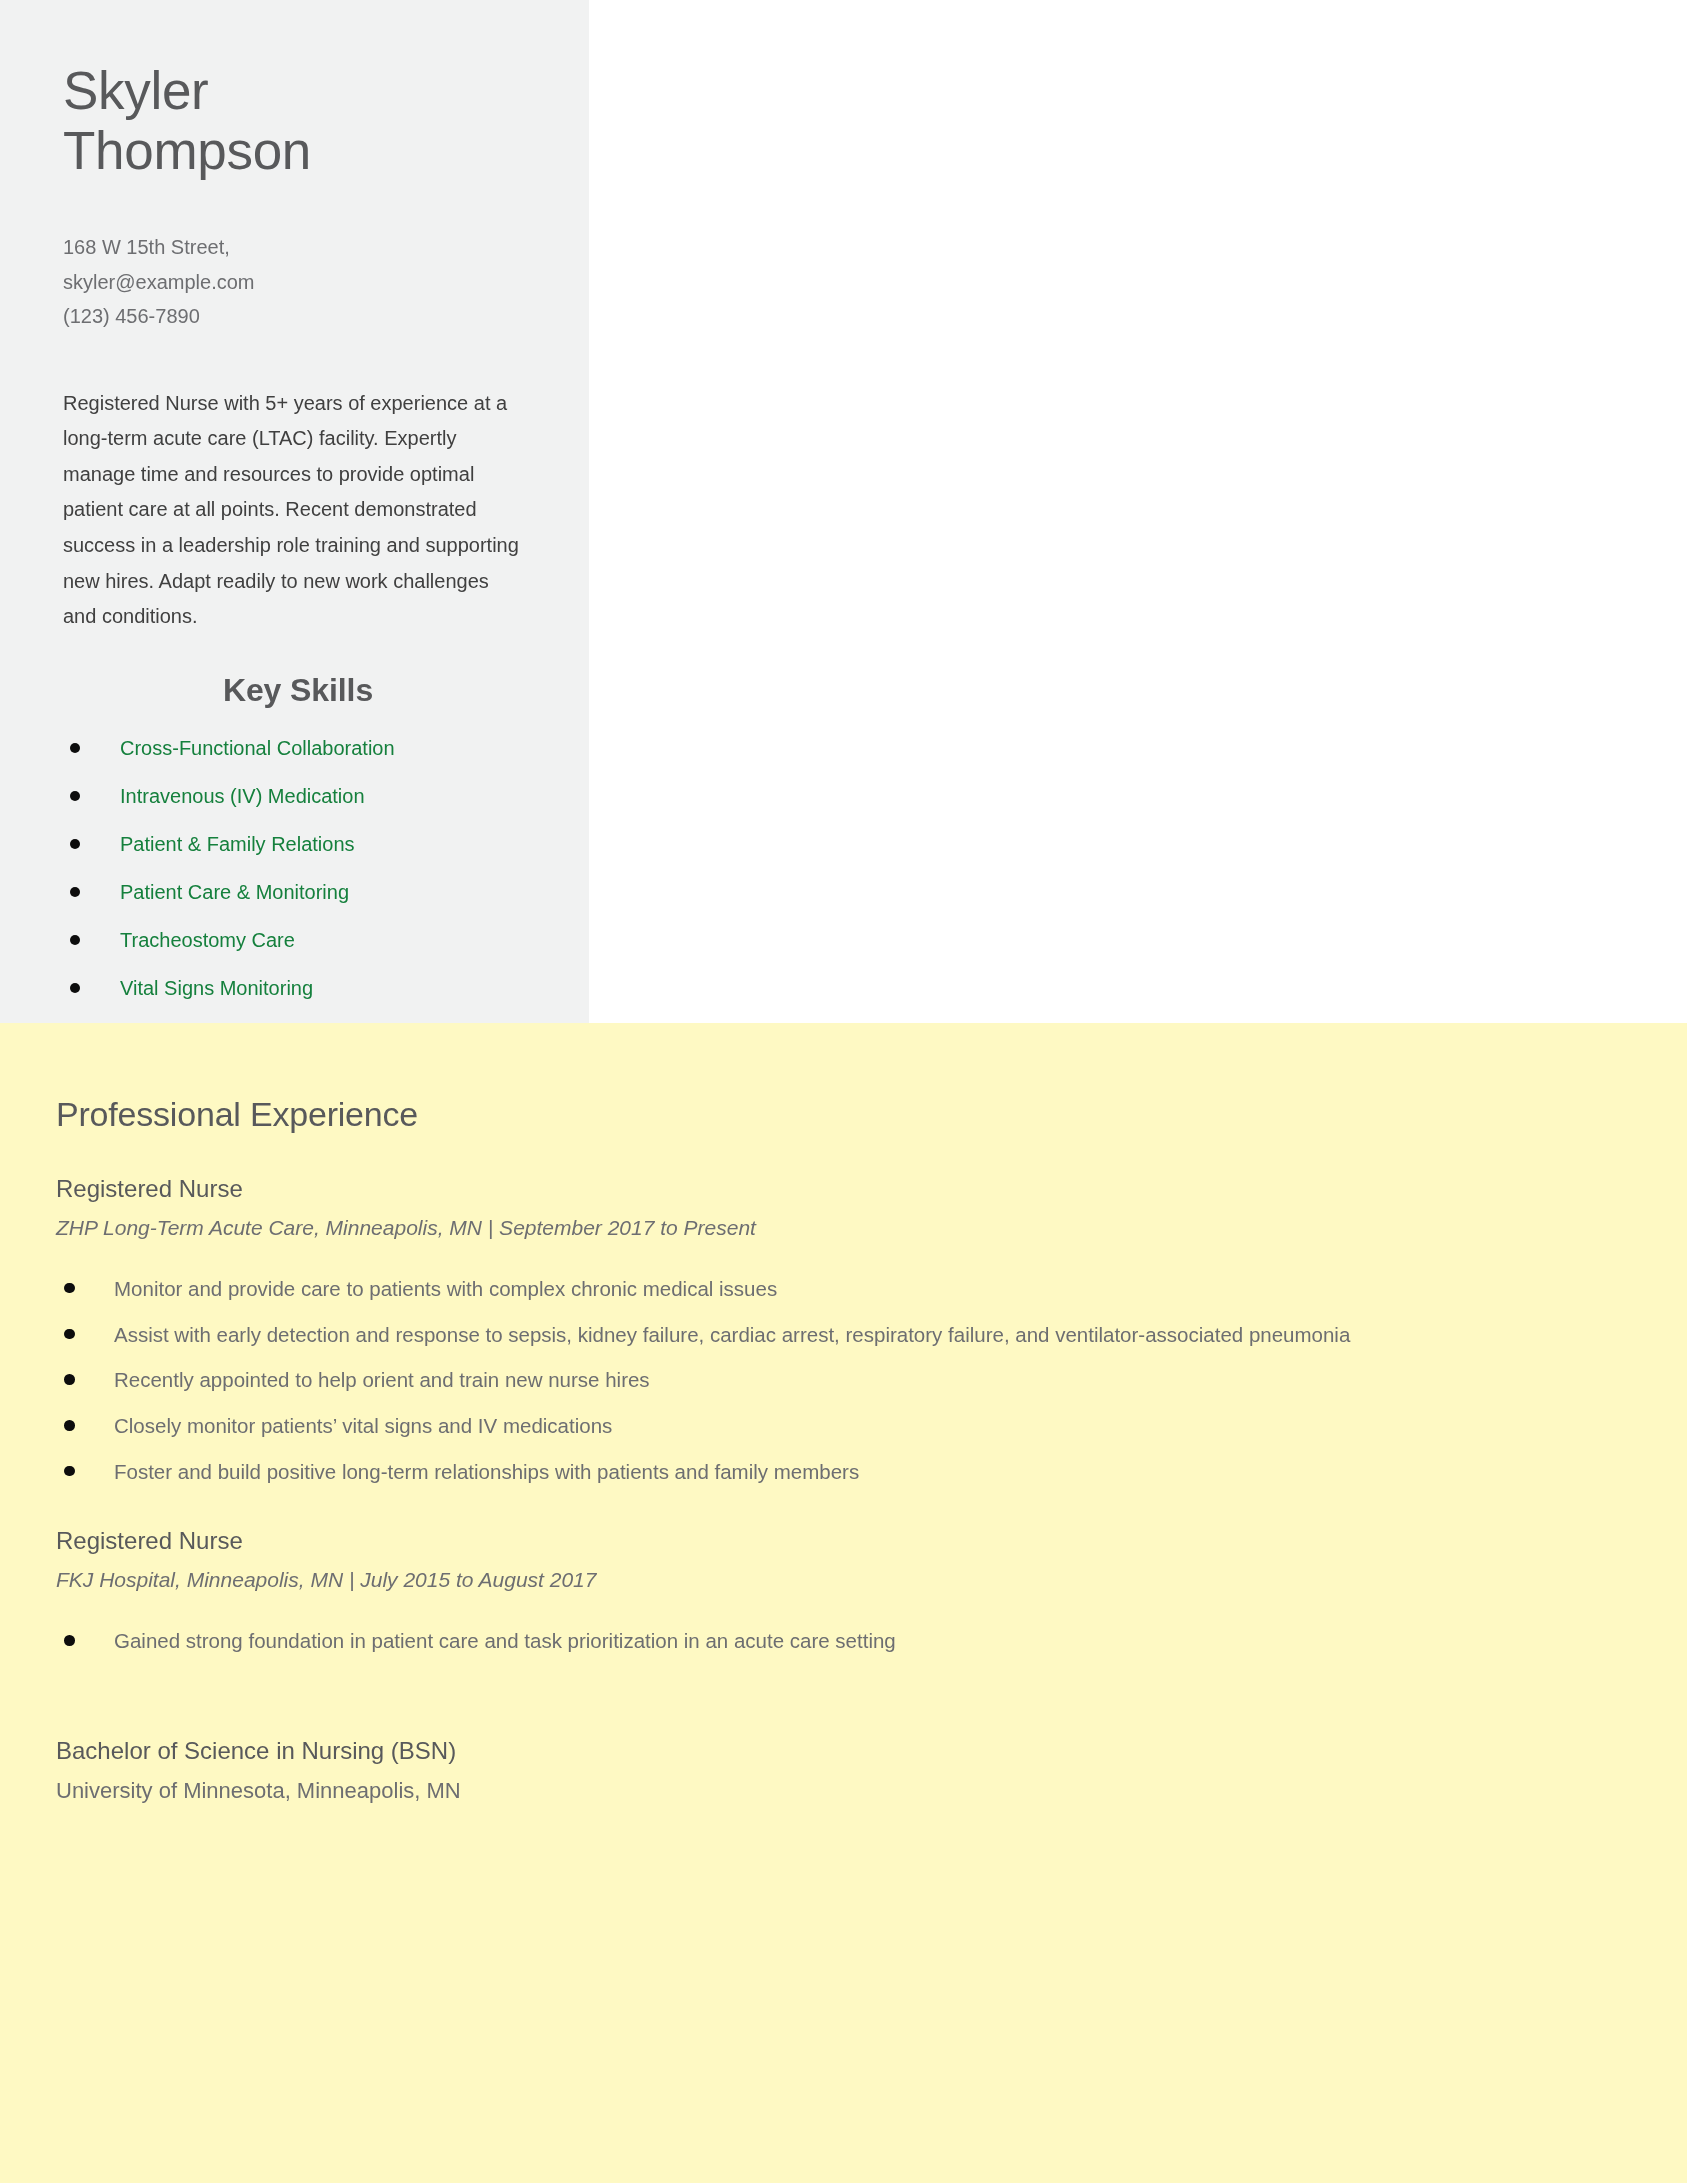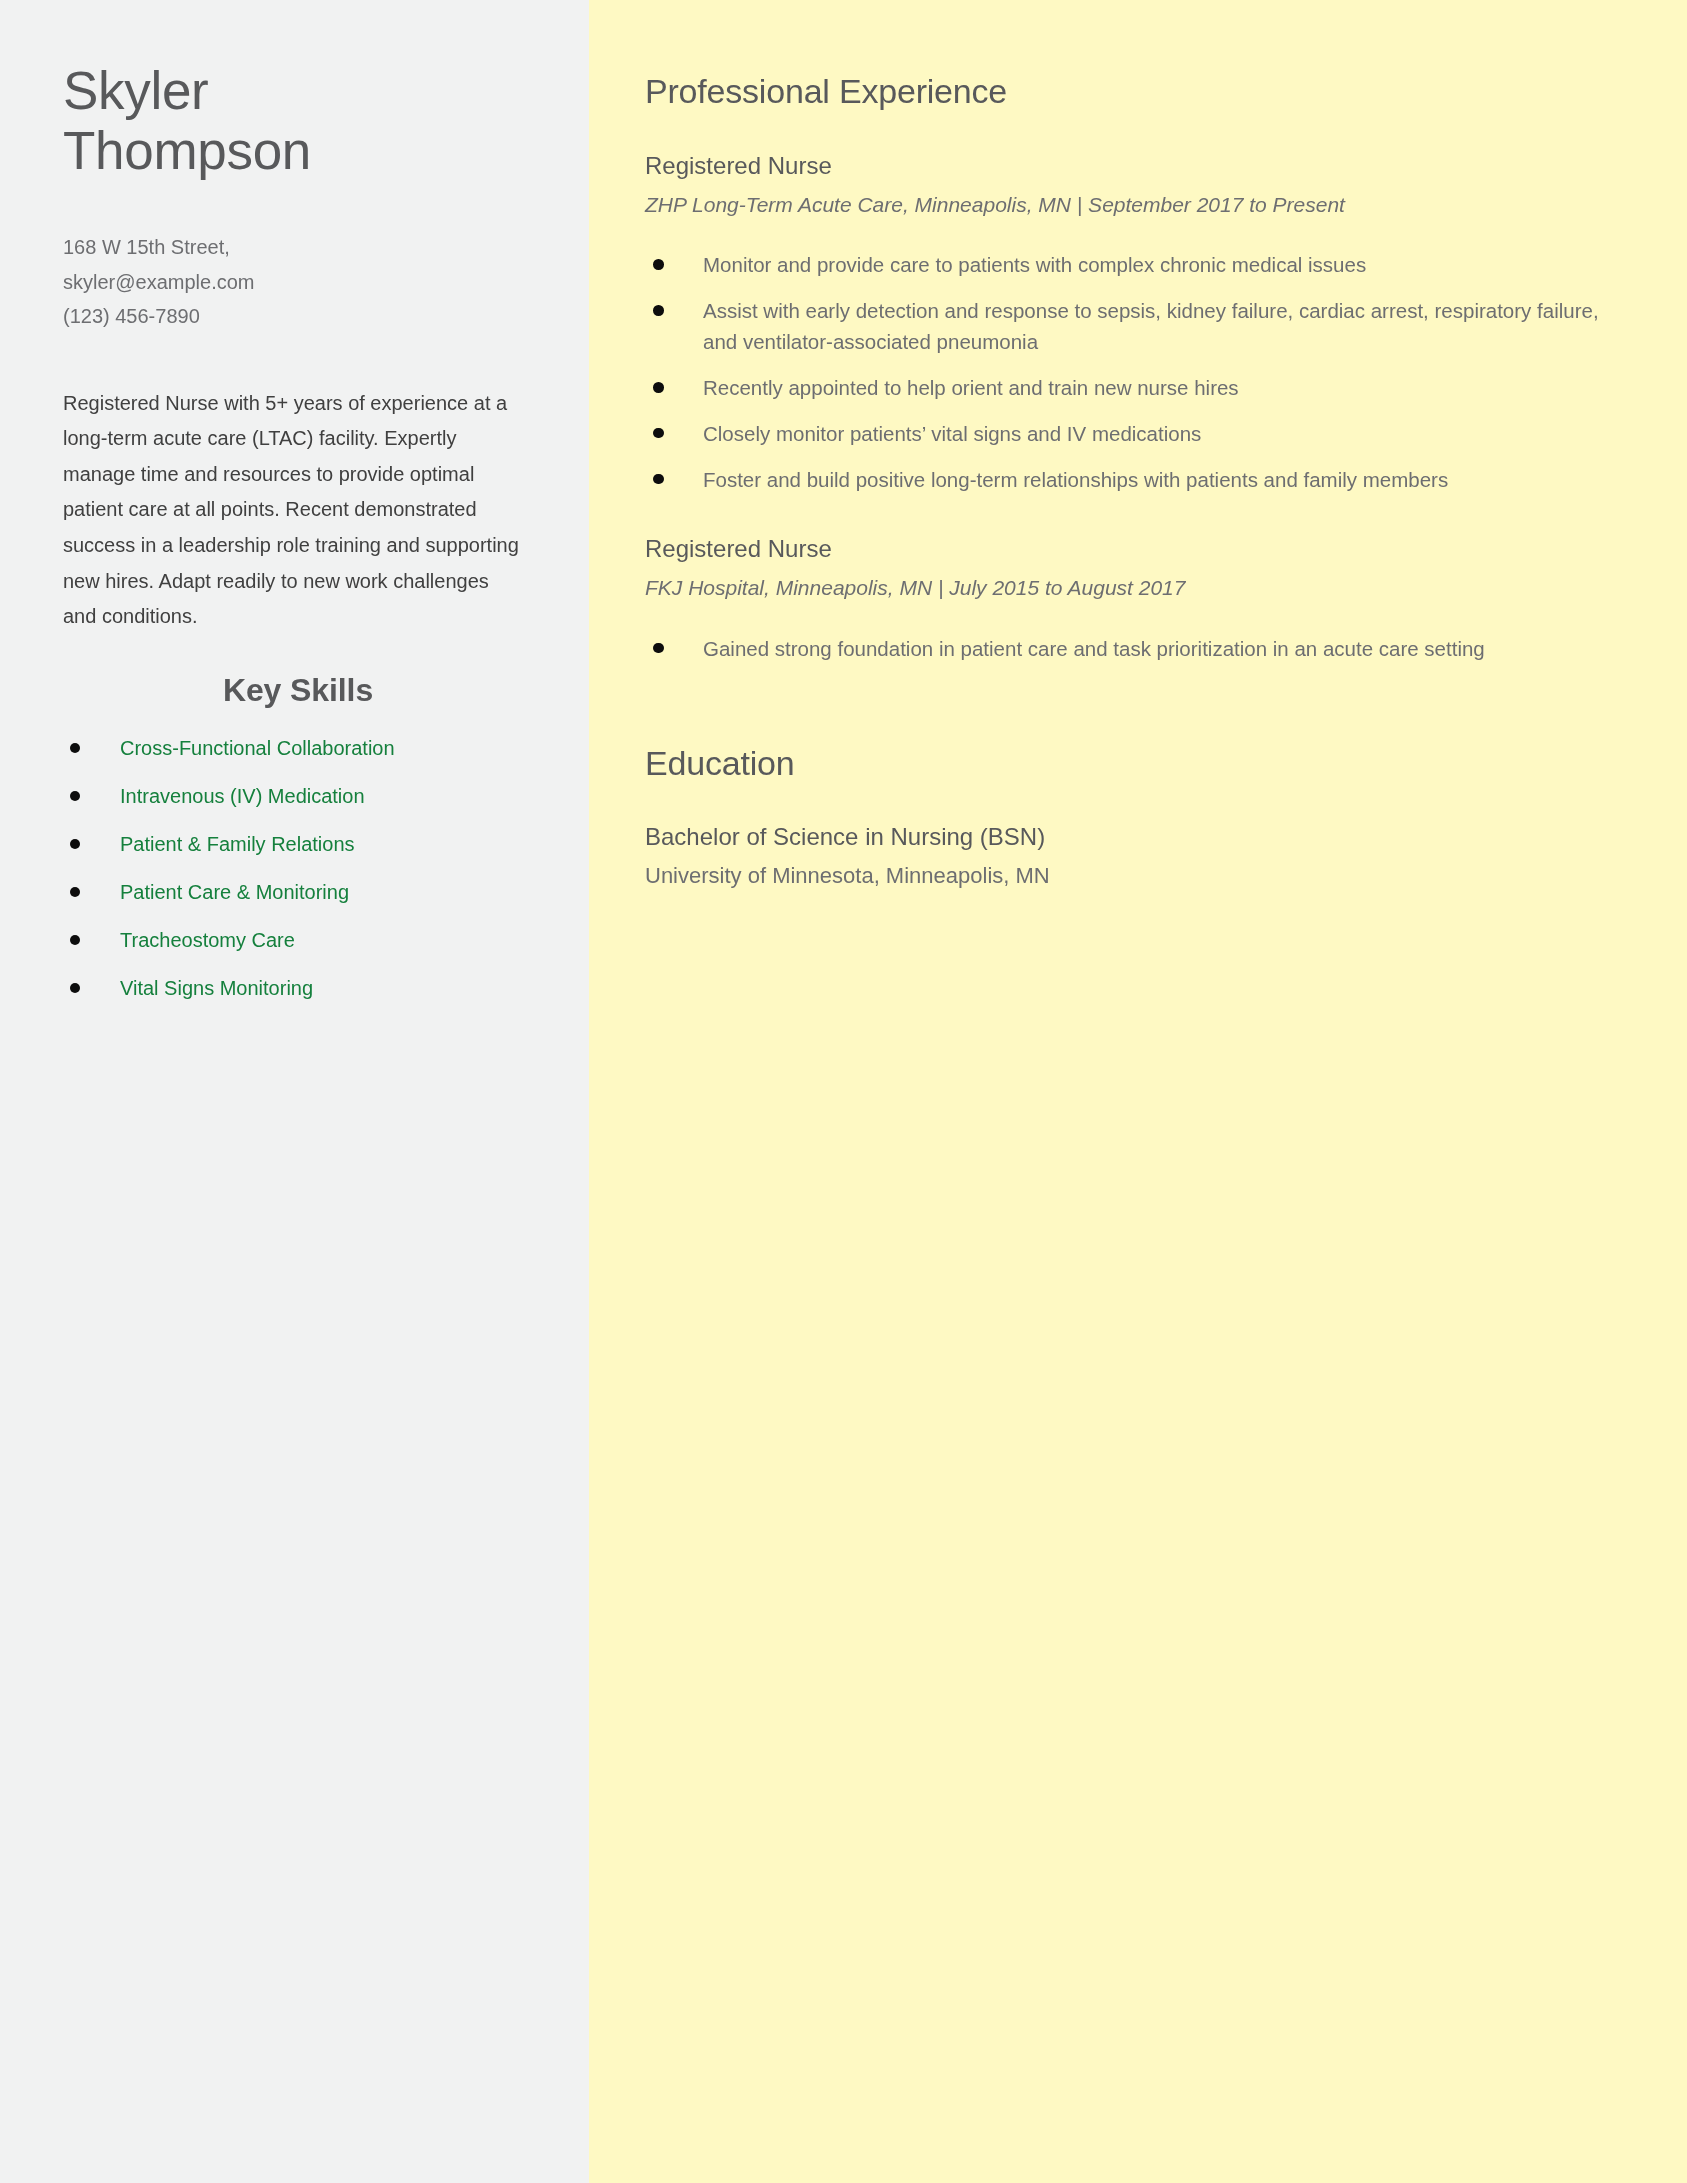--- a/index.html
+++ b/index.html
@@ -15,20 +15,21 @@
   }
 
   .resume {
     position: relative;
     width: 1687px;
     height: 2183px;
     display: flex;
     align-items: stretch;
     background: #ffffff;
     overflow: hidden;
+    flex-direction: column;
   }
 
   
   .sidebar {
     width: 589px;
     min-width: 589px;
     background: #f1f2f2;
     box-sizing: border-box;
     padding: 48px 56px 0 63px;
   }
@@ -263,21 +264,20 @@
         <ul class="job-bullets">
           <li>
             <span class="dot"></span>
             <span>Gained strong foundation in patient care and task prioritization in an acute care setting</span>
           </li>
         </ul>
       </div>
     </section>
 
     <section class="section-education">
-      <h1 class="main-section-title">Education</h1>
       <div class="edu-entry">
         <div class="edu-degree">Bachelor of Science in Nursing (BSN)</div>
         <div class="edu-school">University of Minnesota, Minneapolis, MN</div>
       </div>
     </section>
 
   </main>
 
 </div>
 

